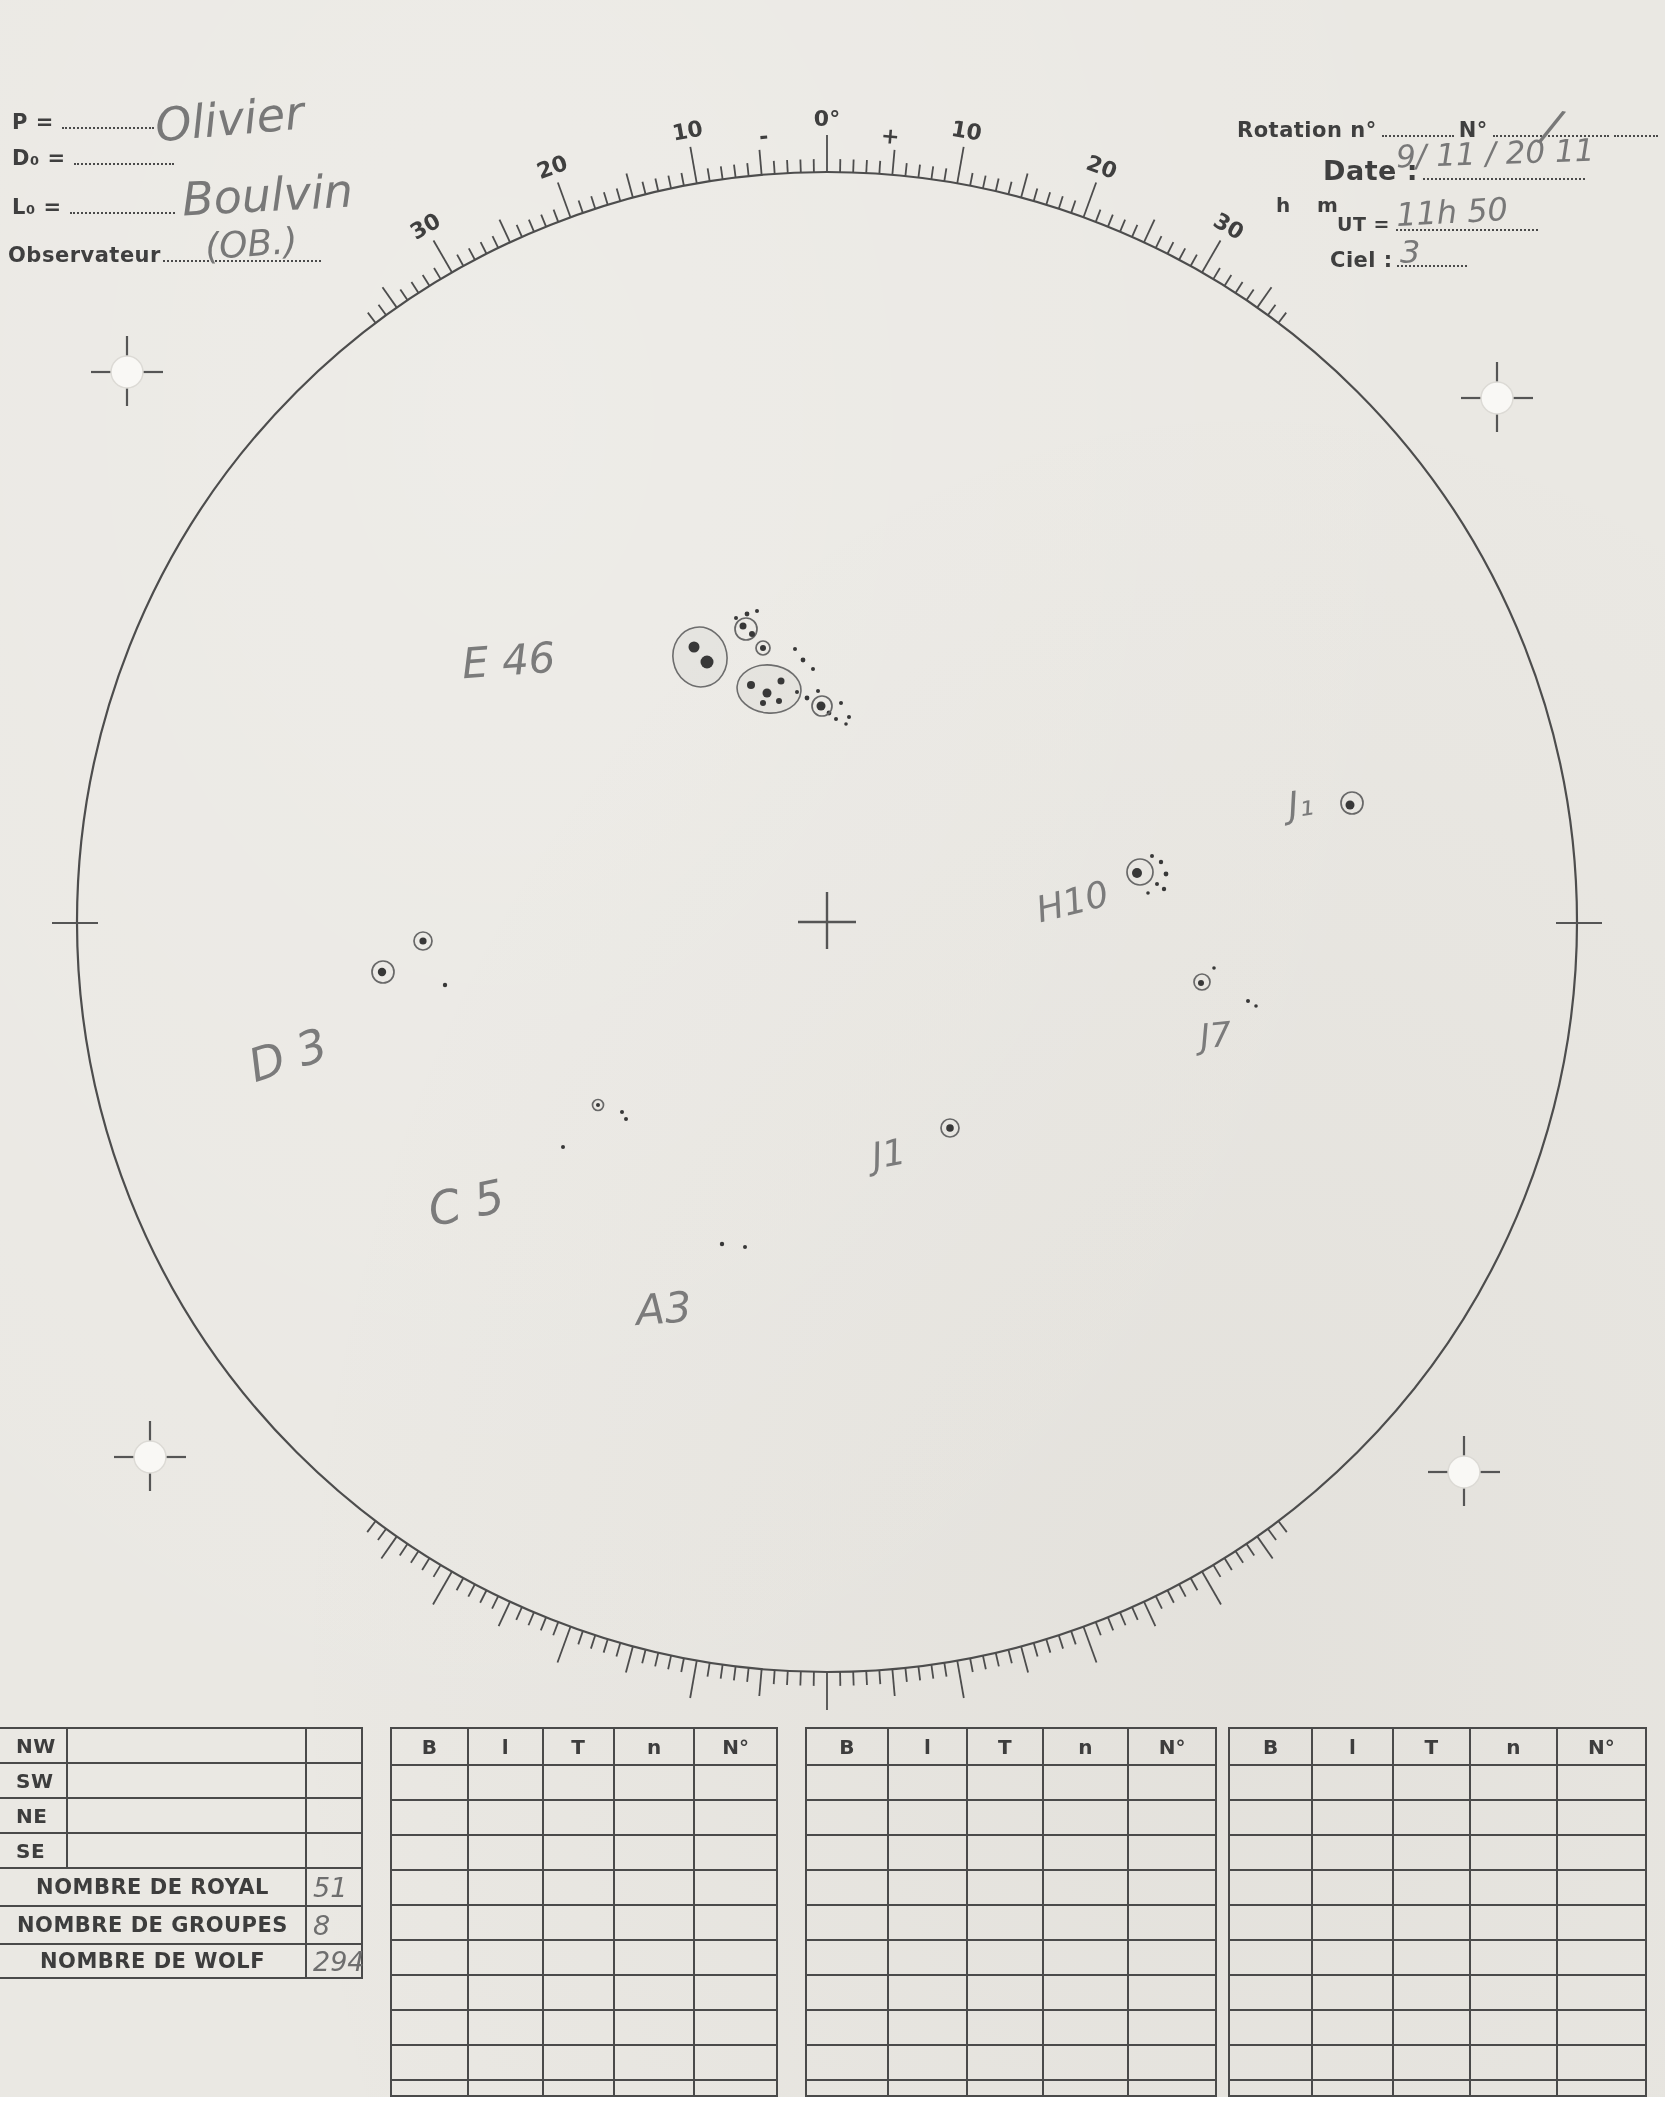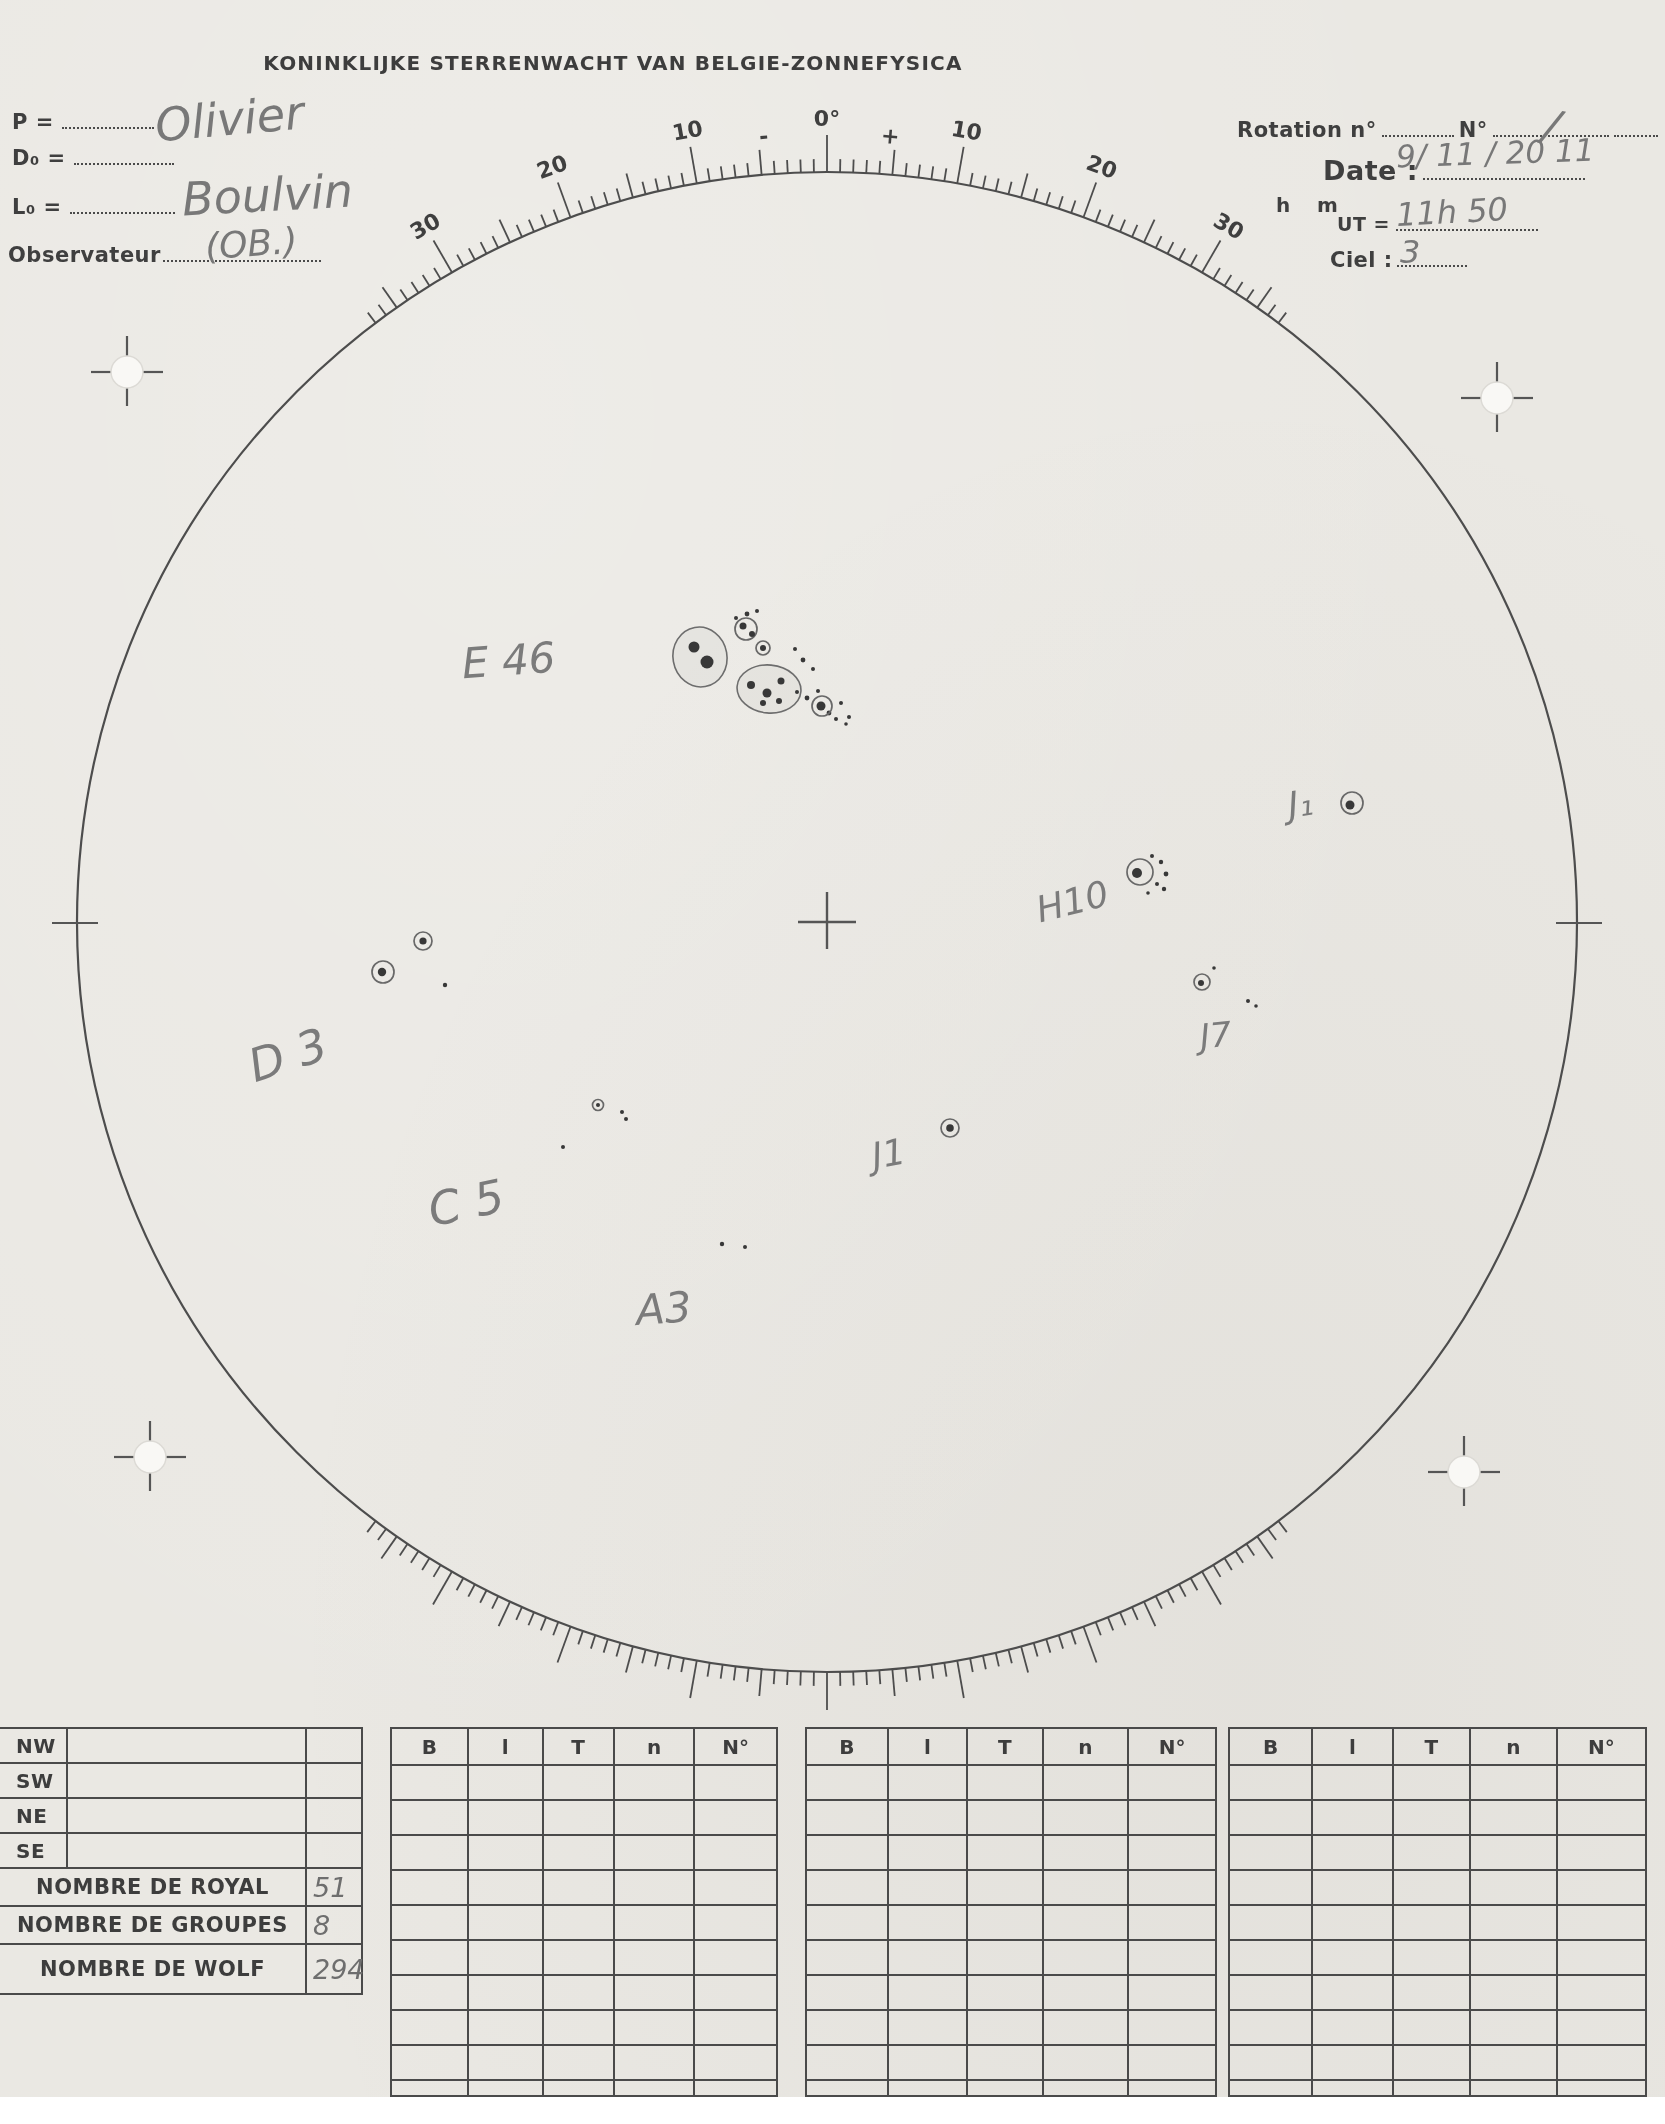--- a/index.html
+++ b/index.html
@@ -40,21 +40,20 @@
   .dt-cell:last-child{border-right:none;}
   .dt-cell.h{font-size:20px;font-weight:700;}
   svg text{font-family:"DejaVu Sans", sans-serif;}
 </style>
 </head>
 <body>
 
 <div class="paper">
 
   <div class="abs" style="left:253px;top:44px;width:720px;">
-    <div class="title-line" style="margin-top:7px;">KONINKLIJKE STERRENWACHT VAN BELGIE-ZONNEFYSICA</div>
   </div>
 
   <div class="abs meta-row" style="left:12px;top:110px;">
     <span class="printed" style="font-size:21px;">P =</span>
     <span class="dotline" style="width:92px;"></span>
   </div>
   <div class="abs meta-row" style="left:12px;top:146px;">
     <span class="printed" style="font-size:21px;">D₀ =</span>
     <span class="dotline" style="width:100px;"></span>
   </div>
@@ -390,21 +389,21 @@
         </div>
       </div>
       <div class="sum-row" style="height: 36px;">
         <div class="sum-cl">
           <span class="sum-lbl" style="font-size: 21px;">NOMBRE DE GROUPES</span>
         </div>
         <div class="sum-c3">
           <span class="sum-val">8</span>
         </div>
       </div>
-      <div class="sum-row" style="height: 48px; text-align: right;">
+      <div class="sum-row" style="height: 32px; text-align: right;">
         <div class="sum-cl">
           <span class="sum-lbl" style="font-size: 21px;">NOMBRE DE WOLF</span>
         </div>
         <div class="sum-c3">
           <span class="sum-val">294</span>
         </div>
       </div>
     </div>
 
   <div class="dt" id="dt-0" style="left:390px;width:388px;height:370px;">

